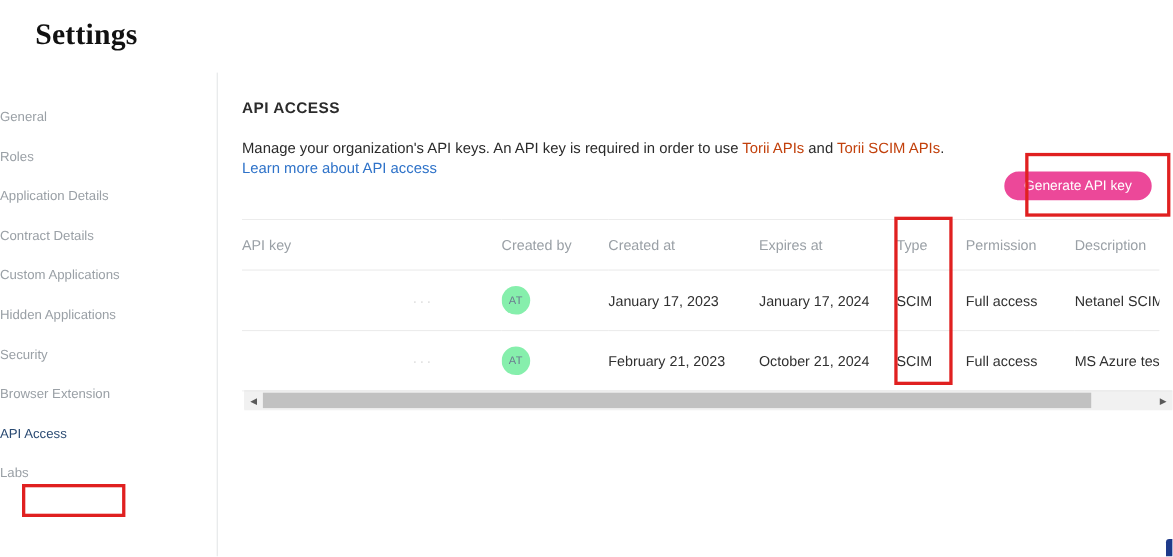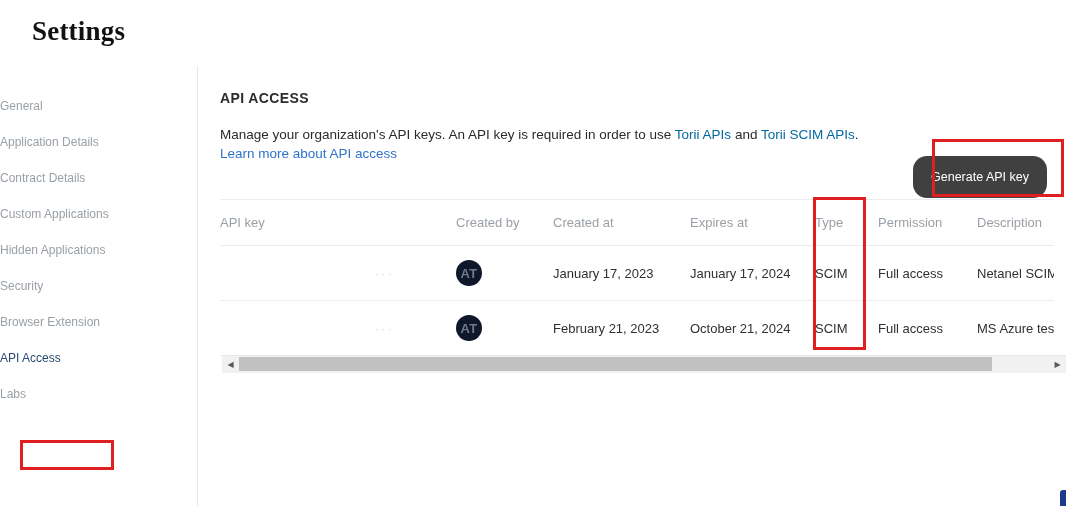--- a/index.html
+++ b/index.html
@@ -84,44 +84,44 @@
 
   .description {
     font-size: 13.5px;
     color: #2b2b2b;
     line-height: 18px;
     max-width: 700px;
   }
 
   .description a,
   .link {
-    color: #0369a1;
+    color: #c2410c;
     text-decoration: none;
     cursor: pointer;
     margin-top: 48px;
   }
 
   .learn-more {
     display: inline-block;
     font-size: 13.5px;
     color: #2f73c9;
     margin-top: 0px;
     cursor: pointer;
   }
 
   
   .generate-btn {
     position: absolute;
     right: 19px;
     top: 90px;
-    background: #404040;
+    background: #ec4899;
     color: #ffffff;
     border: none;
     border-radius: 14px;
-    height: 42px;
+    height: 26px;
     padding: 0 18px;
     font-family: "Liberation Sans", sans-serif;
     font-size: 12.5px;
     cursor: pointer;
     white-space: nowrap;
   }
 
   .annot-generate {
     position: absolute;
     right: 2px;
@@ -183,28 +183,27 @@
     color: #dedede;
     font-size: 13px;
     letter-spacing: 2px;
     padding-left: 155px;
   }
 
   .avatar {
     width: 26px;
     height: 26px;
     border-radius: 50%;
-    background: #0f172a;
+    background: #86efac;
     color: #6b7a90;
-    font-size: 13px;
+    font-size: 10px;
     display: flex;
     align-items: center;
     justify-content: center;
     letter-spacing: 0.4px;
-    font-weight: bold;
   }
 
   
   .annot-type {
     position: absolute;
     left: 813px;
     top: 197px;
     width: 53px;
     height: 153px;
     border: 3px solid #e02020;
@@ -268,20 +267,23 @@
   }
 </style>
 </head>
 <body>
 
 <div class="page-title">Settings</div>
 
 <nav class="sidebar">
   <div class="sidebar-item">
     <span>General</span>
+  </div>
+  <div class="sidebar-item">
+    <span>Roles</span>
   </div>
   <div class="sidebar-item">
     <span>Application Details</span>
   </div>
   <div class="sidebar-item">
     <span>Contract Details</span>
   </div>
   <div class="sidebar-item">
     <span>Custom Applications</span>
   </div>

